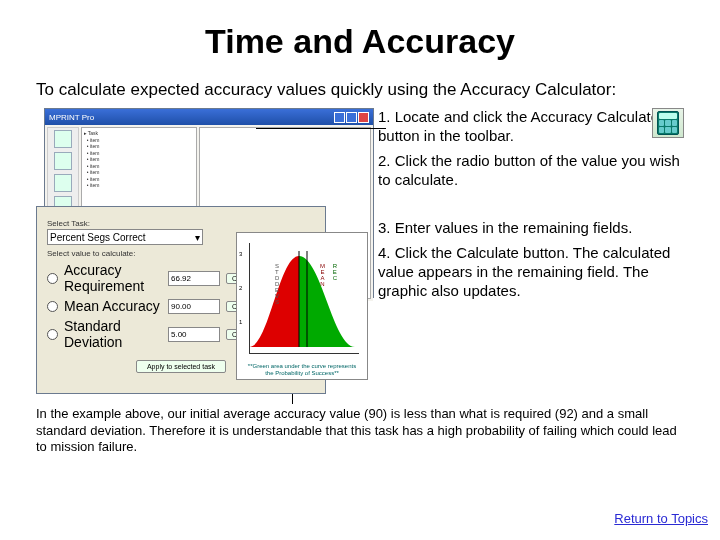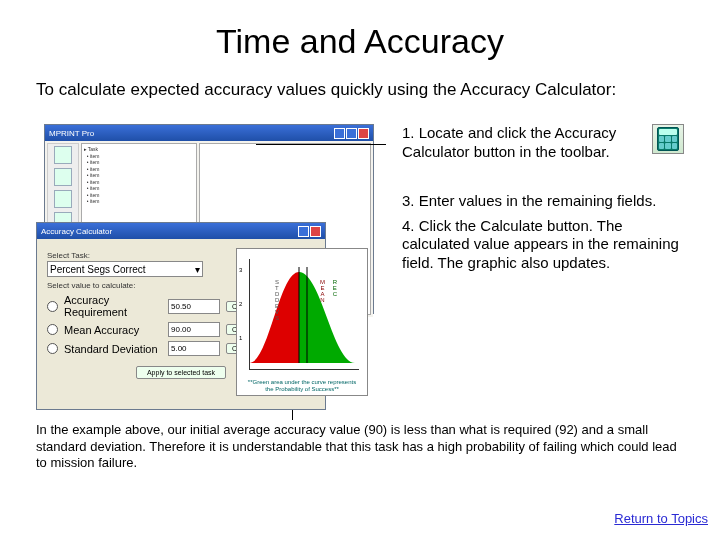--- a/index.html
+++ b/index.html
@@ -1,37 +1,37 @@
 <!DOCTYPE html>
 <html><head>
 <meta charset="utf-8">
 <style>
   body{margin:0;padding:0;width:720px;height:540px;font-family:Arial,Helvetica,sans-serif;color:#000;background:#fff;position:relative;overflow:hidden}
   .slide{box-sizing:border-box;padding:18px 36px 0 36px;width:720px;height:540px;position:relative}
-  h1{font-size:34px;font-weight:400;text-align:center;margin:4px 0 18px 0;font-family:Arial}
-  .intro{font-size:17px;margin:0 0 24px 0;line-height:1.25}
-  .cols{display:flex;gap:26px}
+  h1{font-size:34px;font-weight:700;text-align:center;margin:4px 0 18px 0;font-family:Arial}
+  .intro{font-size:17px;margin:0 0 8px 0;line-height:1.25}
+  .cols{display:flex;gap:2px}
   .left{flex:0 0 340px}
   .right{flex:1;font-size:15px;line-height:1.25}
   .right p{margin:0 0 6px 0}
   .shot{position:relative;width:340px}
   .win{position:absolute;background:#ece9d8;border:1px solid #6b7a8f}
   .titlebar{height:14px;background:linear-gradient(#3a6fd8,#1f4fa8);color:#fff;font-size:8px;padding:1px 4px;display:flex;justify-content:space-between;align-items:center}
   .tbx{width:9px;height:9px;background:#d44;border:1px solid #fff;margin-left:1px}
   .tbmin{background:#3a6fd8}
   .main{left:8px;top:0;width:328px;height:188px}
   .mainbody{height:172px;background:#f4f3ee;font-size:6px;padding:2px;display:flex;gap:2px}
   .sidecol{width:26px;background:#eee;border:1px solid #ccc;padding:2px;display:flex;flex-direction:column;gap:4px;align-items:center}
   .ico{width:16px;height:16px;background:#dfe;border:1px solid #9ab}
   .tree{width:110px;background:#fff;border:1px solid #aaa;padding:2px;font-size:5px;line-height:1.3;color:#333}
   .plot{flex:1;background:#fff;border:1px solid #aaa;position:relative}
   .calc{left:0;top:98px;width:288px;height:186px;z-index:2}
   .calcbody{background:#ece9d8;padding:8px 10px;font-size:9px}
   .row{display:flex;align-items:center;margin:4px 0;gap:6px}
-  .lbl{width:98px;font-size:11px}
+  .lbl{width:98px;font-size:14px}
   .inp{width:46px;height:13px;background:#fff;border:1px solid #888;font-size:8px;padding:0 2px;display:flex;align-items:center}
   .inp.dis{background:#eee;color:#888}
   .btn{border:1px solid #888;background:#efe;font-size:7px;padding:1px 5px;border-radius:2px}
   .drop{width:150px;height:14px;background:#fff;border:1px solid #888;font-size:10px;padding:0 2px;display:flex;align-items:center;justify-content:space-between}
   .section{font-size:8px;color:#333;margin:4px 0 1px 0}
   .graph{position:absolute;left:200px;top:124px;width:130px;height:146px;background:#fff;border:1px solid #888;z-index:3}
   .graphinner{position:relative;width:100%;height:100%}
   .axis{position:absolute;background:#333}
   .curve{position:absolute;left:12px;top:18px;width:106px;height:96px}
   .caption{position:absolute;bottom:3px;left:6px;right:6px;font-size:6px;color:#066;text-align:center;line-height:1.1}
@@ -79,39 +79,32 @@
             <div class="tree">
               ▸ Task<br>&nbsp;&nbsp;• item<br>&nbsp;&nbsp;• item<br>&nbsp;&nbsp;• item<br>&nbsp;&nbsp;• item<br>&nbsp;&nbsp;• item<br>&nbsp;&nbsp;• item<br>&nbsp;&nbsp;• item<br>&nbsp;&nbsp;• item
             </div>
             <div class="plot"></div>
           </div>
         </div>
 
         <div class="ptr" style="left:220px;top:20px;width:130px;height:1px"></div>
 
         <div class="win calc">
-          <div class="titlebar">
-            <span>Accuracy Calculator</span>
-            <div style="display:flex">
-                <div class="tbx tbmin"></div>
-                <div class="tbx"></div>
-              </div>
-          </div>
           <div class="calcbody">
             <div class="section">Select Task:</div>
             <div class="drop">
               <span>Percent Segs Correct</span>
               <span>▾</span>
             </div>
             <div class="section" style="">Select value to calculate:</div>
 
             <div class="row">
               <span class="radio"></span>
               <span class="lbl">Accuracy Requirement</span>
-              <span class="inp">50.50</span>
+              <span class="inp">66.92</span>
               <span class="btn">Calculate</span>
             </div>
             <div class="row">
               <span class="radio"></span>
               <span class="lbl">Mean Accuracy</span>
               <span class="inp">90.00</span>
               <span class="btn">Calculate</span>
             </div>
             <div class="row">
               <span class="radio"></span>
@@ -160,20 +153,21 @@
                 <div class="k"></div>
                 <div class="k"></div>
                 <div class="k"></div>
                 <div class="k"></div>
                 <div class="k"></div>
                 <div class="k"></div>
               </div>
             </div>
         </div>
       </div>
+      <p>2.  Click the radio button of the value you wish to calculate.</p>
       <p style="margin-top:30px">3. Enter values in the remaining fields.</p>
       <p>4. Click the Calculate button. The calculated value appears in the remaining field.  The graphic also updates.</p>
     </div>
   </div>
 
   <p class="foot">In the example above, our initial average accuracy value (90) is less than what is required (92) and a small standard deviation.  Therefore it is understandable that this task has a high probability of failing which could lead to mission failure.</p>
   <a class="ret">Return to Topics</a>
 </div>
 
 </body></html>

